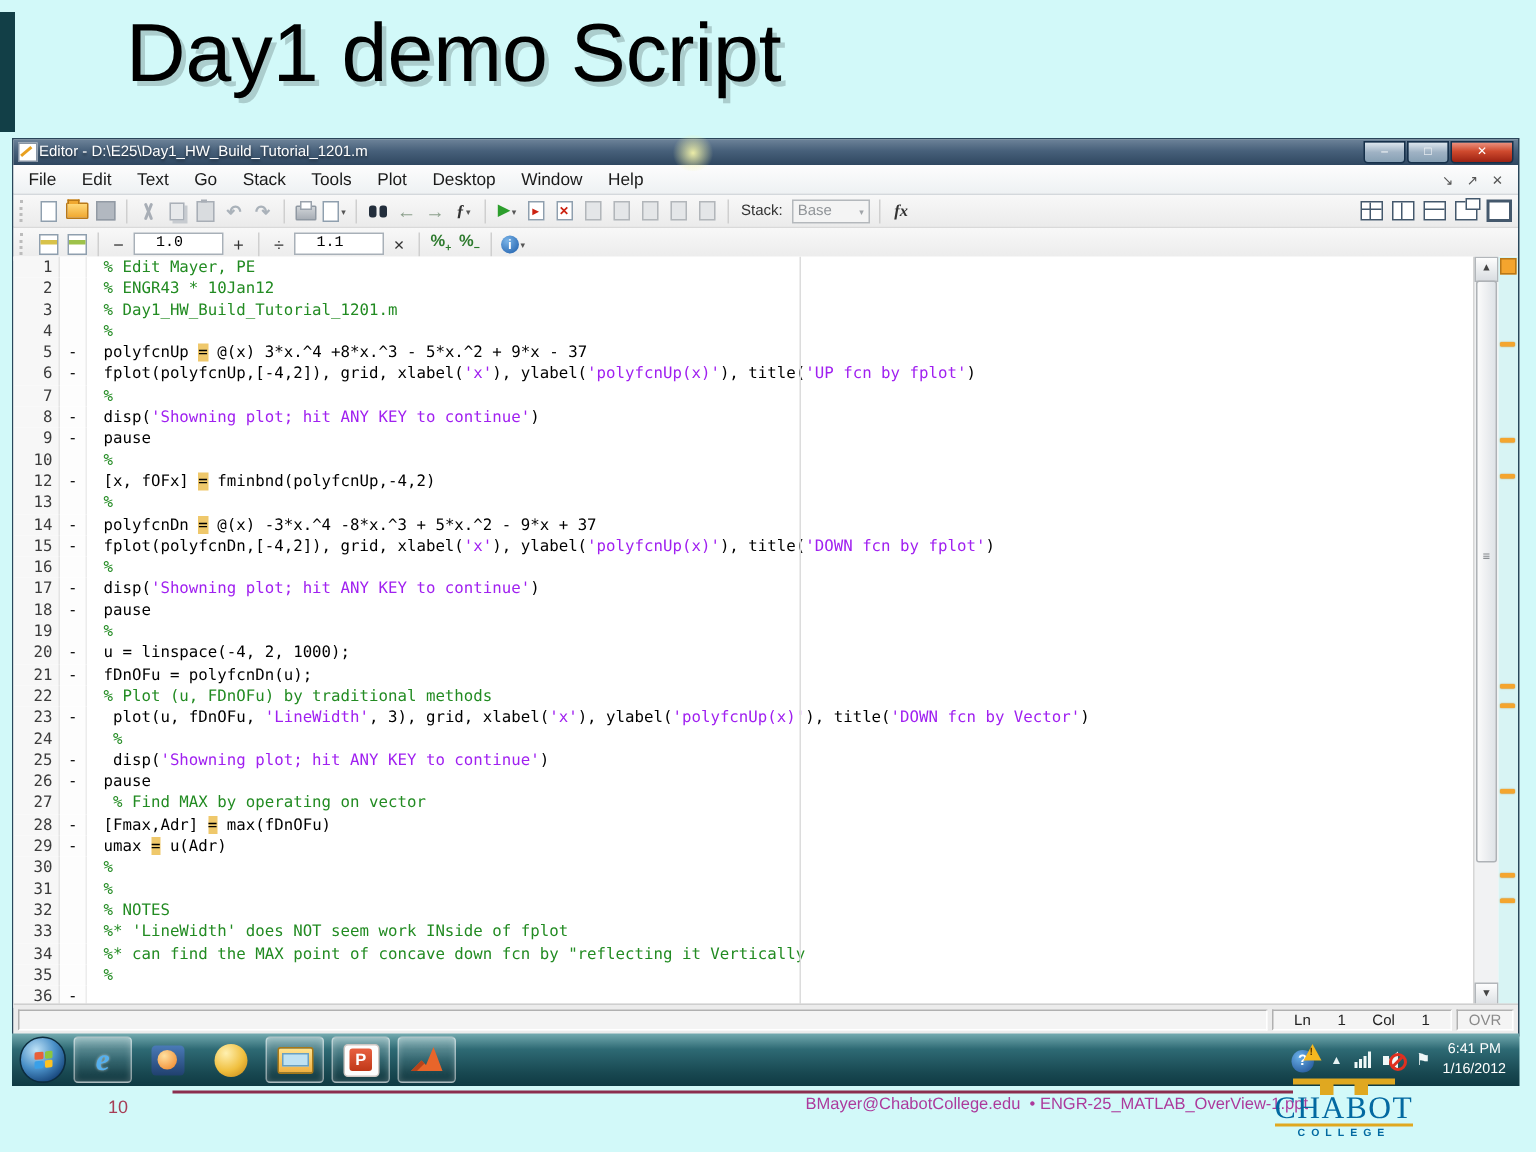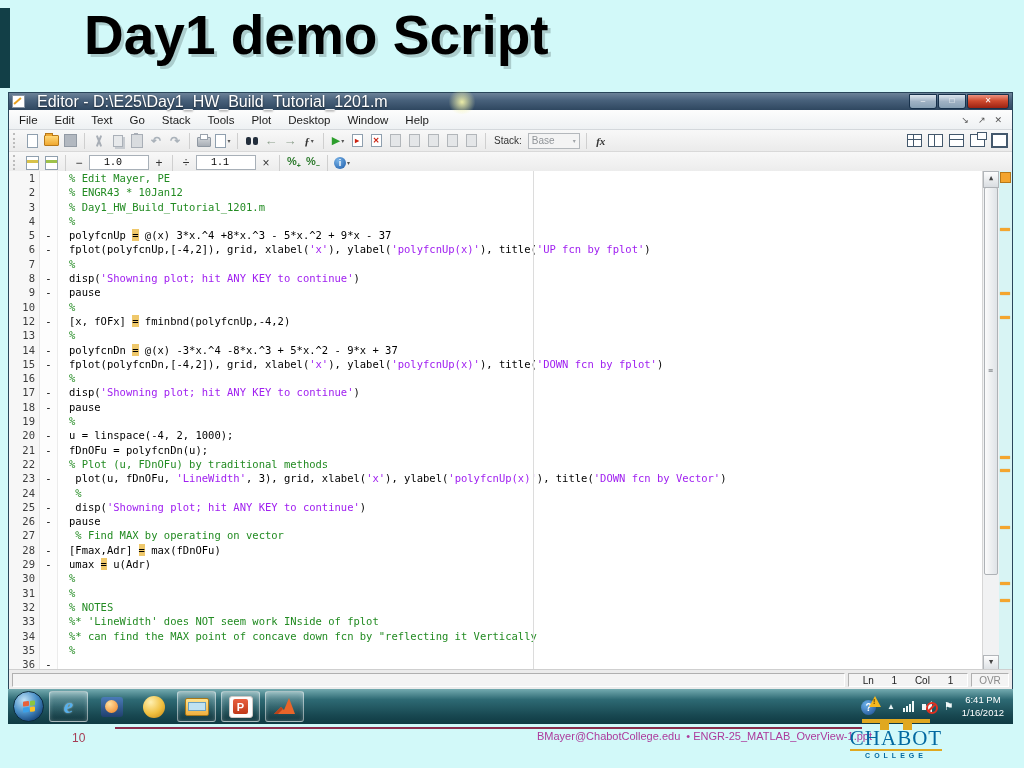--- a/index.html
+++ b/index.html
@@ -2,34 +2,34 @@
 <html><head>
 <meta charset="utf-8">
 <style>
   html,body{margin:0;padding:0}
   body{width:1024px;height:768px;position:relative;overflow:hidden;background:#d2f9f9;
        font-family:"Liberation Sans", sans-serif;}
 
   
   .left-accent{position:absolute;left:0;top:8px;width:10px;height:80px;background:#123f47}
   .slide-title{position:absolute;left:84px;top:4px;margin:0;font-size:55px;line-height:1.15;
-       font-weight:bold;color:#000;letter-spacing:0;
+       font-weight:normal;color:#000;letter-spacing:0;
        text-shadow:3px 3px 0 rgba(125,150,150,.45)}
 
   
   .window{position:absolute;left:8px;top:92px;width:1003px;height:597px;border:1px solid #29465a;
           background:#fff;box-sizing:content-box}
   .titlebar{height:17px;background:linear-gradient(180deg,#6c8298,#47607a 45%,#2f4760);
             display:flex;align-items:center;padding:0 3px;position:relative}
   .titlebar .orb-glow{position:absolute;left:438px;top:-3px;width:30px;height:24px;border-radius:50%;
             background:radial-gradient(circle,rgba(244,244,170,.95),rgba(244,244,170,0) 70%)}
   .ic-editor{width:11px;height:11px;background:#fff;border:1px solid #8895a5;position:relative;flex:none}
   .ic-editor::after{content:"";position:absolute;left:0px;top:4px;width:9px;height:2px;background:#e8a020;
             transform:rotate(-40deg)}
-  .titlebar-text{color:#fff;font-size:16px;margin-left:12px;white-space:nowrap;
+  .titlebar-text{color:#fff;font-size:10px;margin-left:1px;white-space:nowrap;
             text-shadow:0 1px 2px rgba(0,0,0,.6)}
   .win-buttons{margin-left:auto;display:flex;gap:1px;position:relative;z-index:2}
   .wbtn{width:26px;height:13px;border:1px solid #16304a;border-radius:0 0 3px 3px;
         background:linear-gradient(#dde6ee,#9fb2c4 50%,#87a0b4);color:#fff;font-size:8px;
         line-height:11px;text-align:center;cursor:default}
   .wbtn.close{width:40px;background:linear-gradient(#eb9280,#cf4a2e 45%,#9c2212)}
 
   .menubar{height:19px;background:linear-gradient(#fdfdfd,#eef1f3);border-bottom:1px solid #d4d8dc;
         display:flex;align-items:center;padding:0 10px;gap:17px;font-size:11.5px;color:#1a1a1a}
   .menu-right{margin-left:auto;display:flex;gap:9px;color:#555;font-size:9px}

